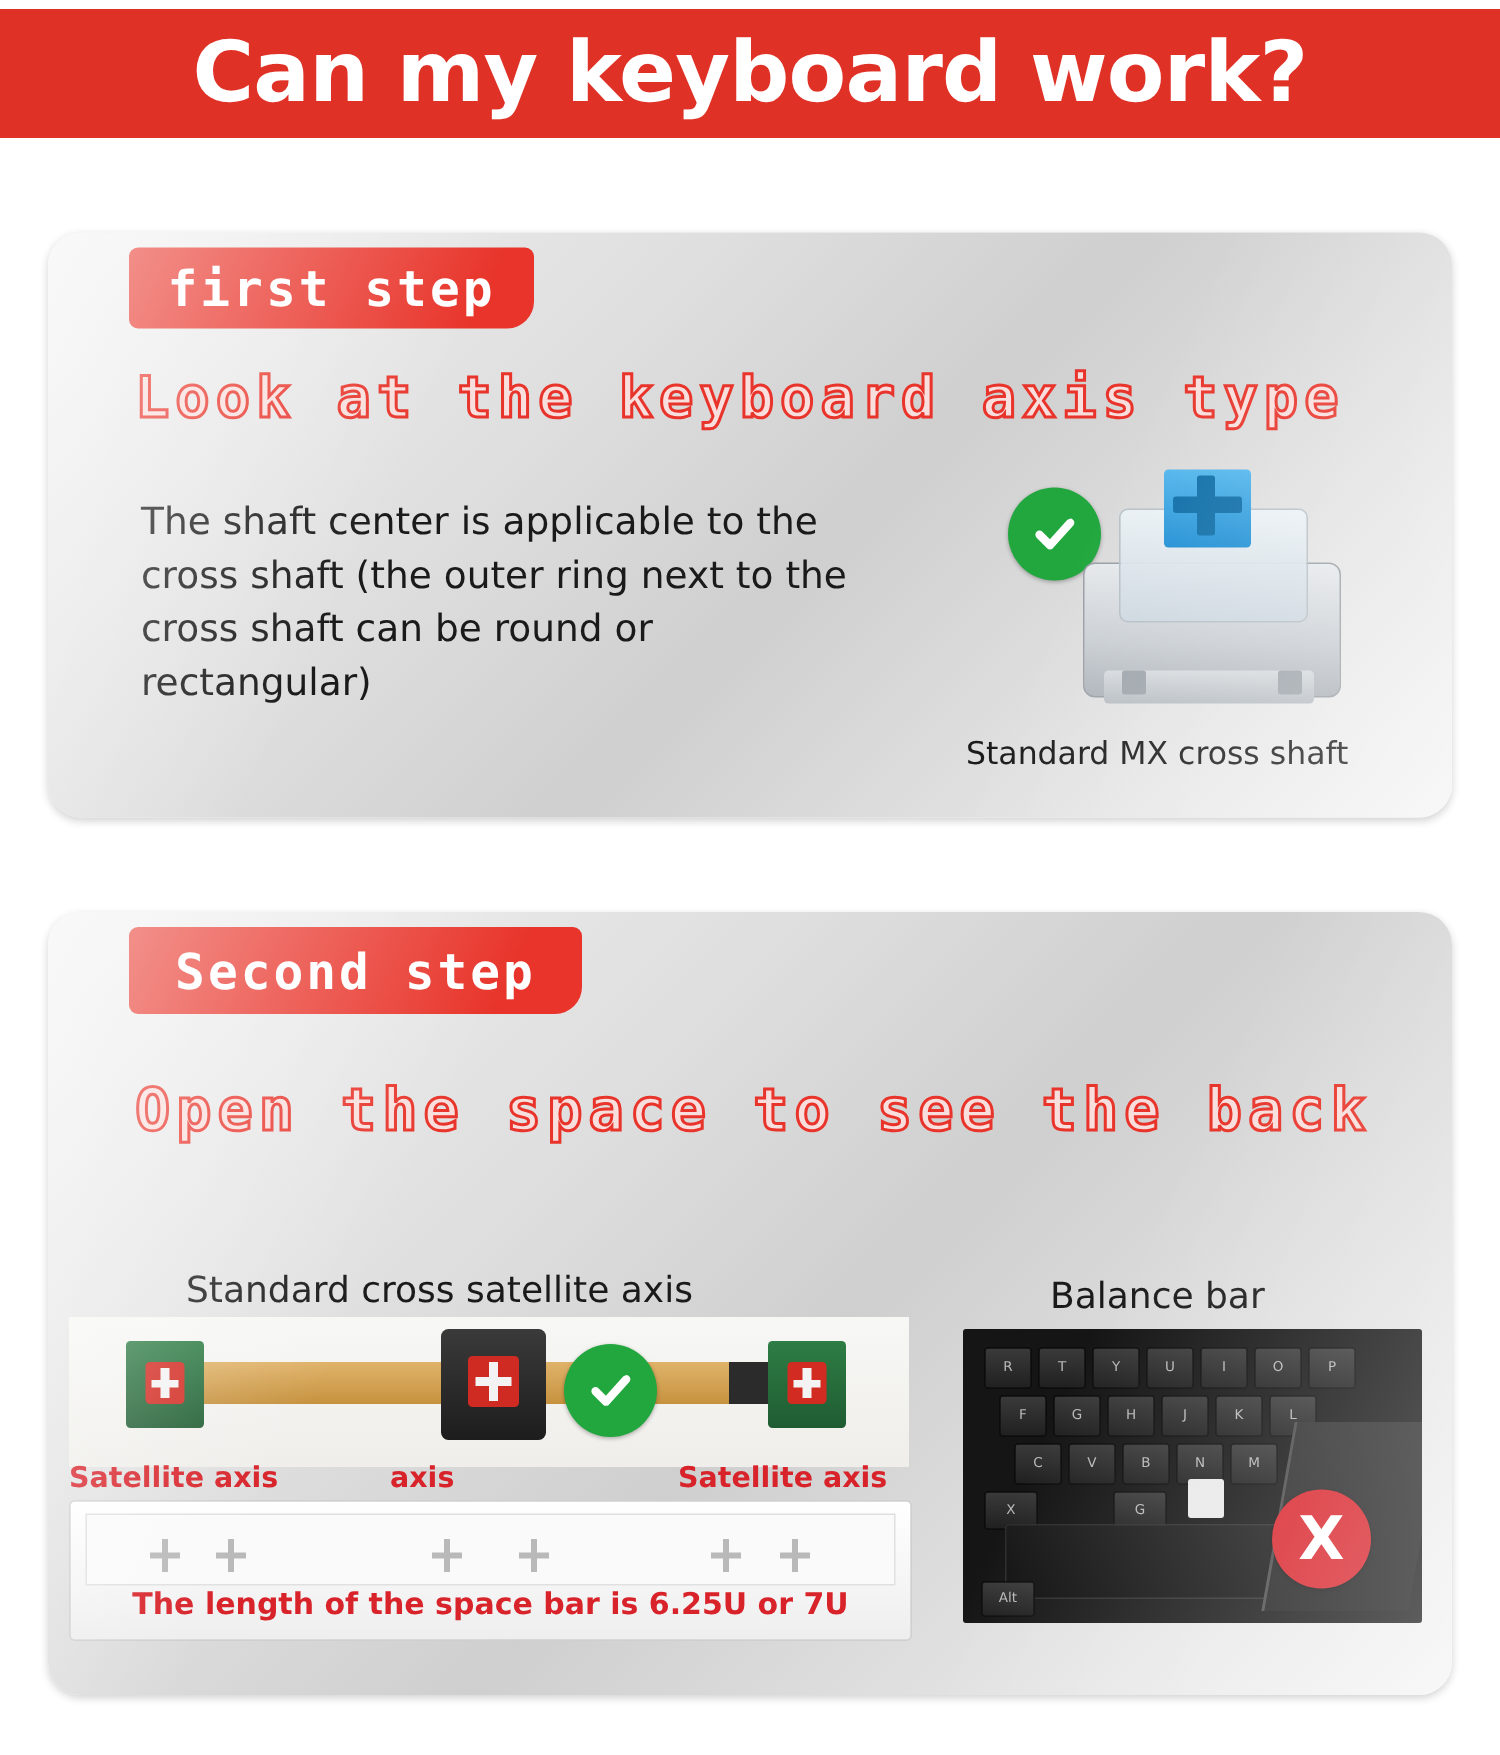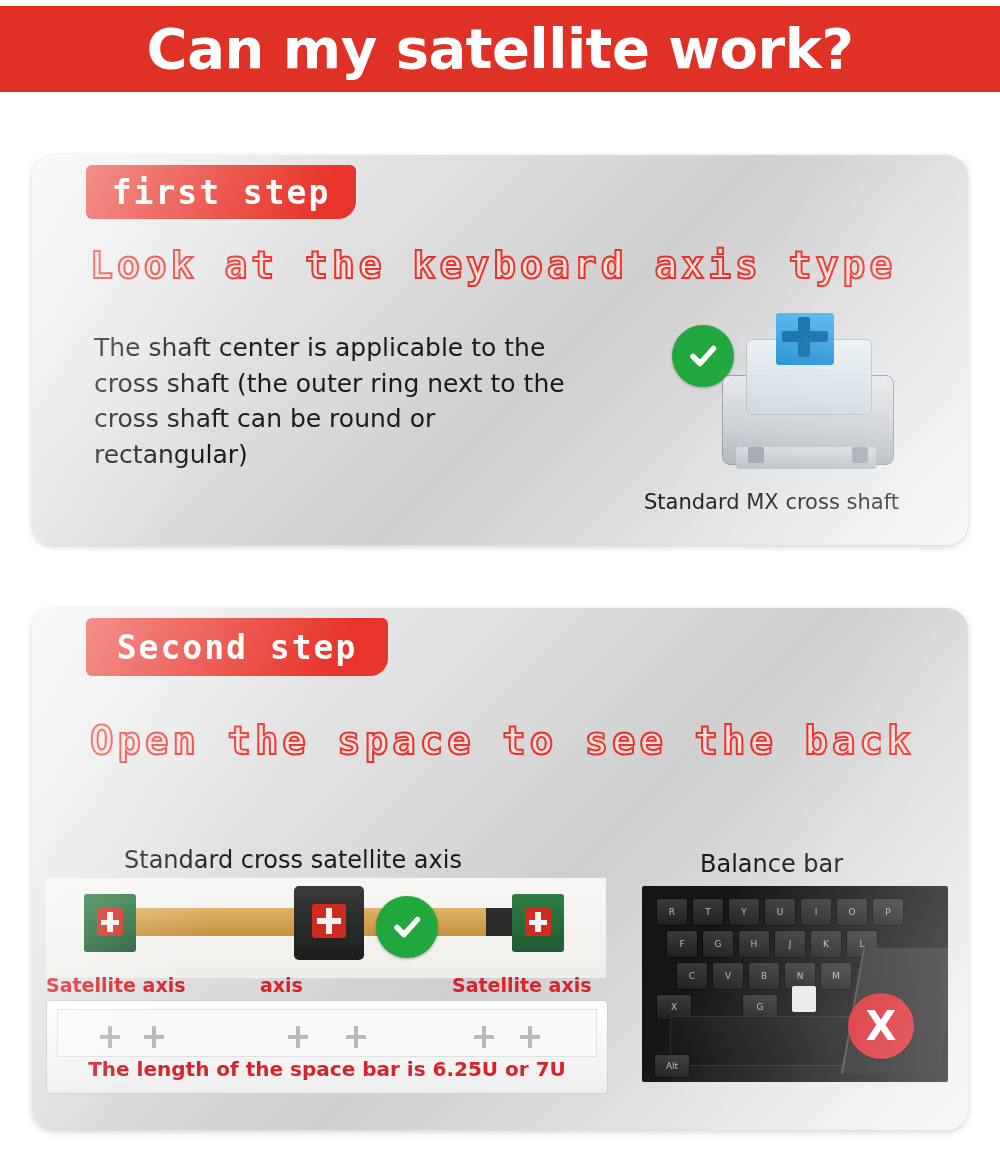--- a/index.html
+++ b/index.html
@@ -434,21 +434,21 @@
     position: absolute;
     inset: 0;
     background: linear-gradient(115deg, rgba(255,255,255,0.55) 0%, rgba(255,255,255,0) 28%, rgba(255,255,255,0) 70%, rgba(255,255,255,0.35) 100%);
     pointer-events: none;
   }
 </style>
 </head>
 <body>
 
 <div class="header-banner">
-  <div class="header-title">Can my satellite work?</div>
+  <div class="header-title">Can my keyboard work?</div>
 </div>
 
 <div class="card" id="card-step1">
 
   <div class="step-pill" id="pill-step1">first step</div>
 
   <div class="outline-heading" id="heading-step1">Look at the keyboard axis type</div>
 
   <div class="body-text" id="desc-step1">The shaft center is applicable to the cross shaft (the outer ring next to the cross shaft can be round or rectangular)</div>
 

